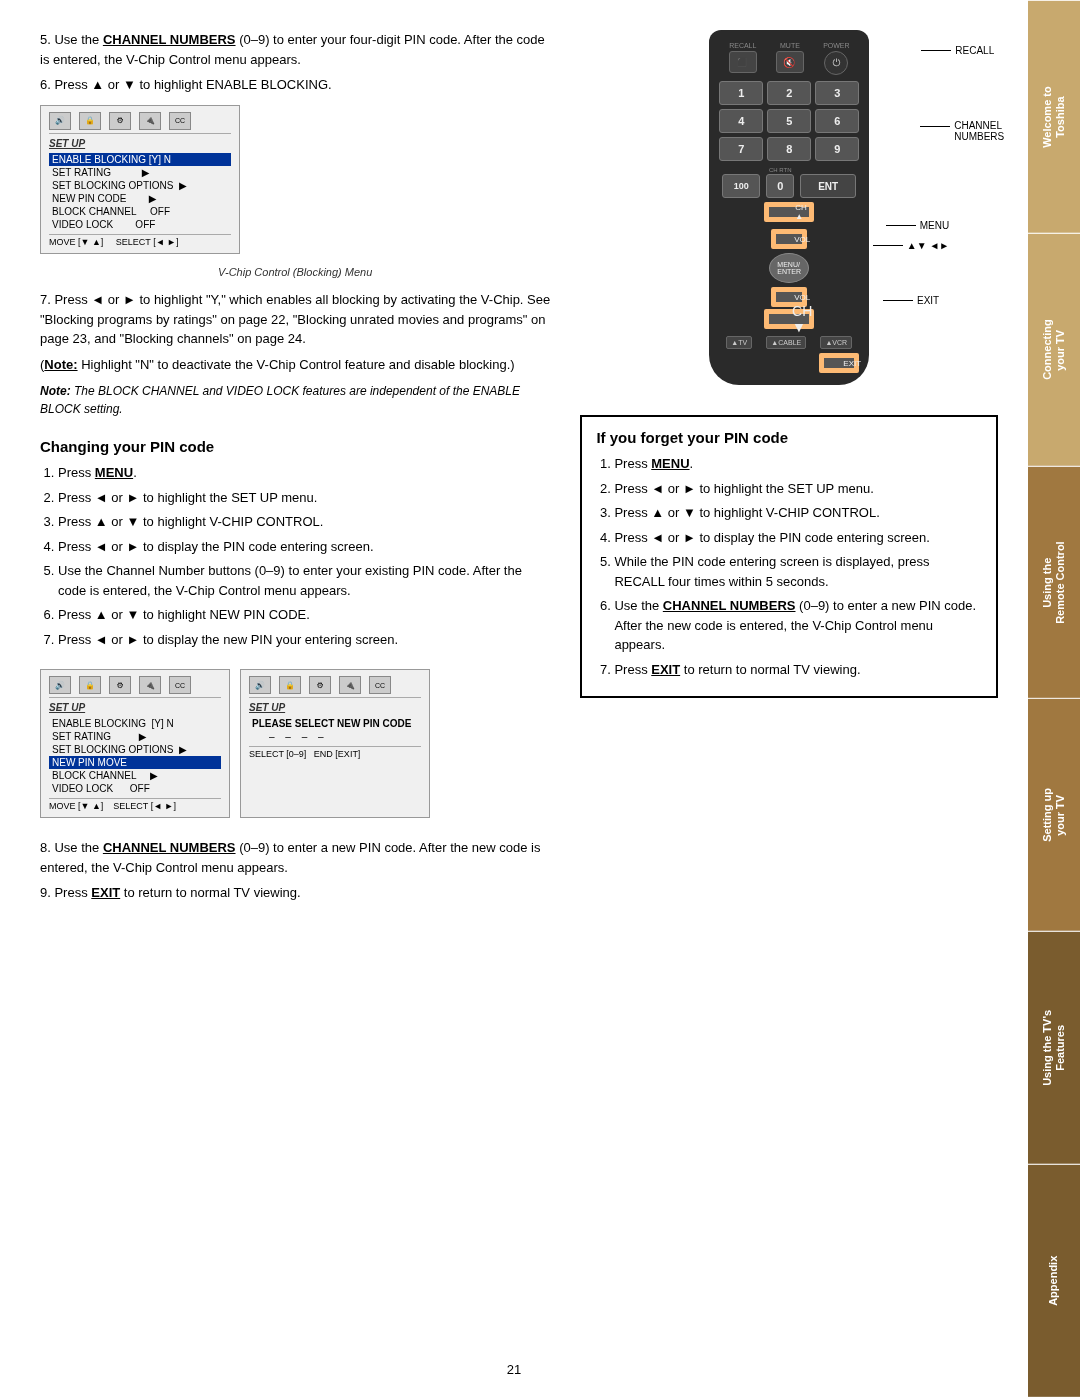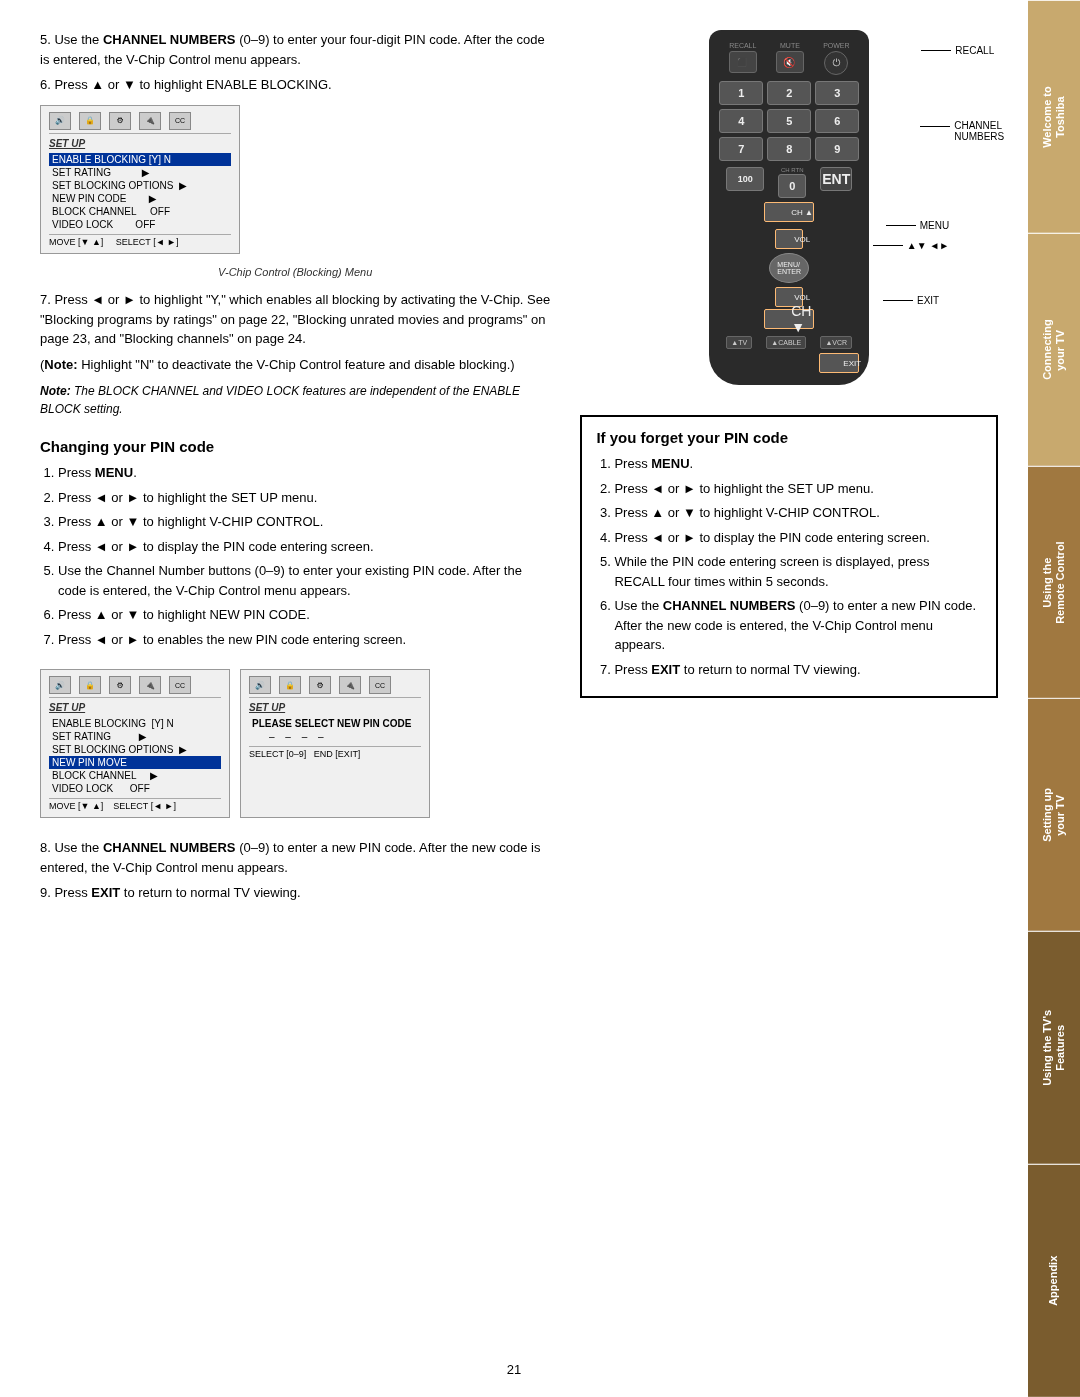--- a/index.html
+++ b/index.html
@@ -79,20 +79,21 @@
       line-height: 1.5;
     }
 
     .step-text {
       margin-bottom: 6px;
       line-height: 1.5;
     }
 
     strong, b {
       font-weight: bold;
+      text-decoration: underline;
     }
 
     
     .menu-image {
       border: 1px solid #999;
       background: #f0f0f0;
       padding: 6px 8px;
       margin: 10px 0;
       font-size: 10px;
       width: 200px;
@@ -204,21 +205,21 @@
       font-weight: bold;
       height: 24px;
       display: flex;
       align-items: center;
       justify-content: center;
     }
 
     .bottom-row {
       display: flex;
       justify-content: space-around;
-      align-items: flex-start;
+      align-items: flex-end;
       margin: 4px 0;
     }
 
     .nav-area {
       display: flex;
       flex-direction: column;
       align-items: center;
       margin: 6px 0;
     }
 
@@ -226,21 +227,21 @@
       display: flex;
       gap: 4px;
       align-items: center;
       justify-content: center;
       margin: 1px 0;
       flex-direction: column;
     }
 
     .nav-btn {
       background: #555;
-      border: 1px solid #fdba74;
+      border: 5px solid #fdba74;
       color: #eee;
       font-size: 9px;
       width: 22px;
       height: 20px;
       display: flex;
       align-items: center;
       justify-content: center;
       border-radius: 2px;
       padding-left: 26px;
     }
@@ -395,21 +396,21 @@
 
       <div class="section-title">Changing your PIN code</div>
 
       <ol>
         <li>Press <strong>MENU</strong>.</li>
         <li>Press ◄ or ► to highlight the SET UP menu.</li>
         <li>Press ▲ or ▼ to highlight V-CHIP CONTROL.</li>
         <li>Press ◄ or ► to display the PIN code entering screen.</li>
         <li>Use the Channel Number buttons (0–9) to enter your existing PIN code. After the code is entered, the V-Chip Control menu appears.</li>
         <li>Press ▲ or ▼ to highlight NEW PIN CODE.</li>
-        <li>Press ◄ or ► to enables the new PIN code entering screen.</li>
+        <li>Press ◄ or ► to display the new PIN your entering screen.</li>
       </ol>
 
       <div class="two-menus">
 
         <div class="menu-image" style="width:190px">
           <div class="menu-icons">
             <div class="menu-icon-item">🔊</div>
             <div class="menu-icon-item">🔒</div>
             <div class="menu-icon-item">⚙</div>
             <div class="menu-icon-item">🔌</div>
@@ -479,21 +480,21 @@
             <div class="num-btn">8</div>
             <div class="num-btn">9</div>
           </div>
 
           <div class="bottom-row">
             <div class="num-btn" style="font-size:9px;width:38px">100</div>
             <div style="display:flex;flex-direction:column;align-items:center;gap:1px">
               <div style="color:#888;font-size:6px">CH RTN</div>
               <div class="num-btn" style="width:28px">0</div>
             </div>
-            <div class="num-btn" style="width:32px;font-size:14px;background:#444">ENT</div>
+            <div class="num-btn" style="width:56px;font-size:10px;background:#444">ENT</div>
           </div>
 
           <div style="display:flex;justify-content:center;margin:4px 0;">
             <div class="nav-btn" style="width:50px;font-size:8px">CH ▲</div>
           </div>
 
           <div class="nav-area">
             <div class="nav-row">
               <div class="nav-btn" style="font-size:8px">VOL</div>
               <div class="nav-center" style="font-size:7px;width:40px;height:30px">MENU/<br>ENTER</div>

